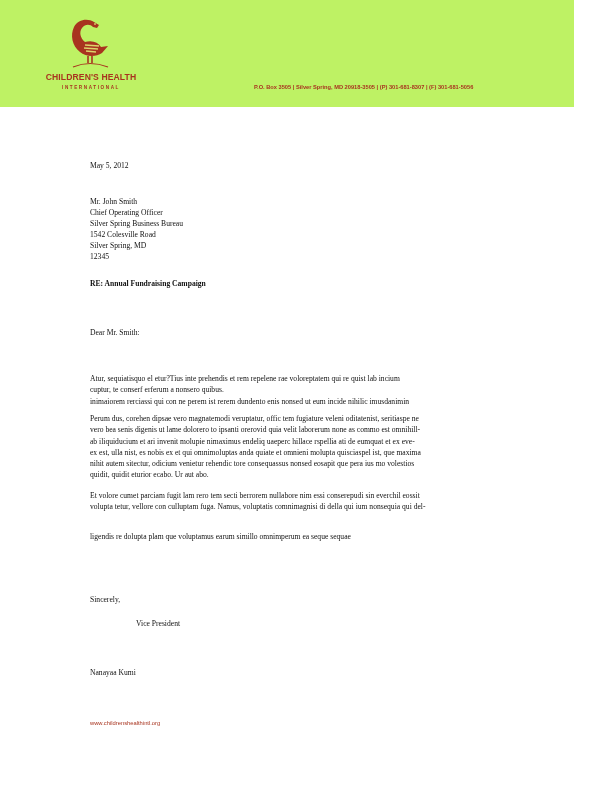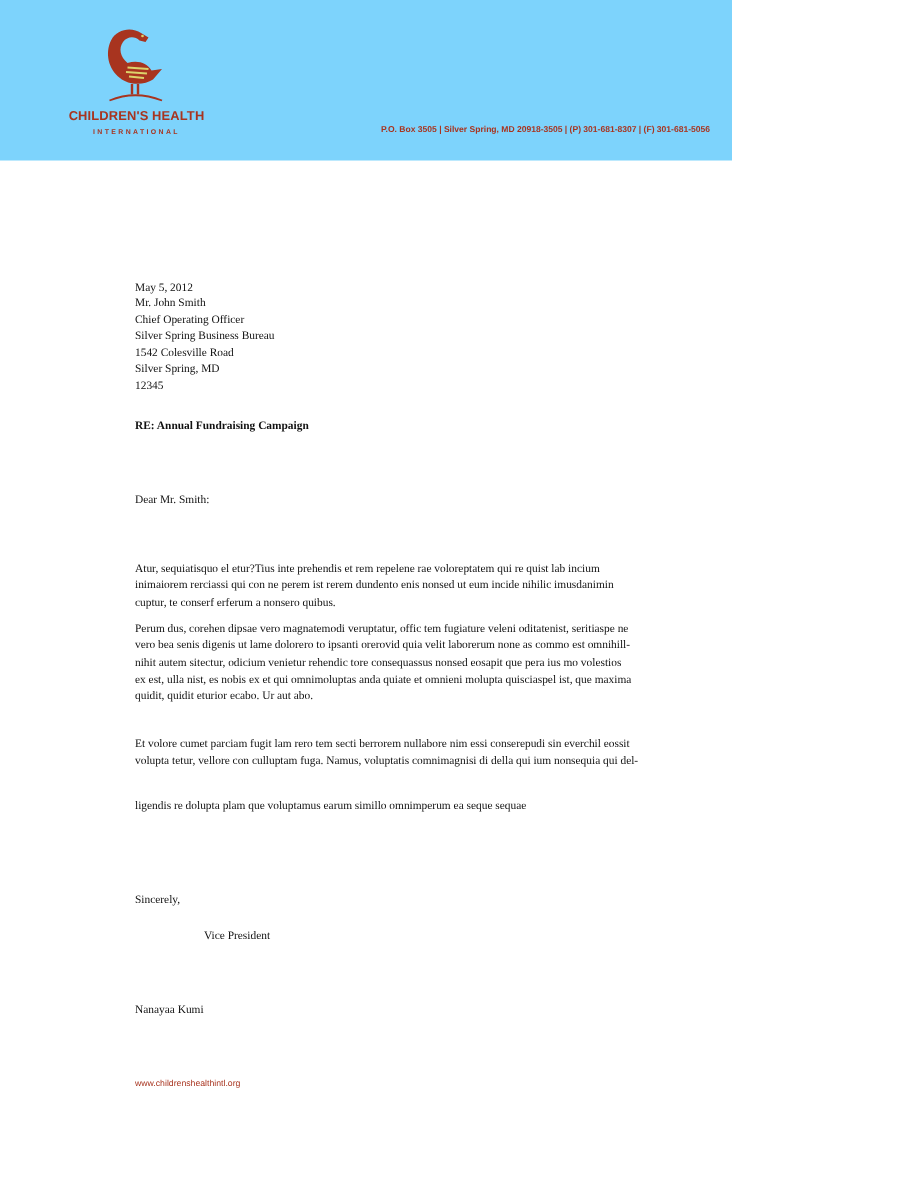--- a/index.html
+++ b/index.html
@@ -2,22 +2,22 @@
 <html><head>
 <meta charset="utf-8">
 <style>
   html, body { margin: 0; padding: 0; }
   body {
     width: 612px; height: 792px; background: #ffffff; position: relative; overflow: hidden;
     font-family: "DejaVu Serif", "Liberation Serif", serif;
     color: #111111;
   }
   .header {
-    position: absolute; left: 0; top: 0; width: 488px; height: 107px;
-    background: #7dd3fc;
+    position: absolute; left: 0; top: 0; width: 574px; height: 107px;
+    background: #bef264;
   }
   .logo {
     position: absolute; left: 36px; top: 12px; width: 110px; height: 82px;
   }
   .logo svg { position: absolute; left: 32px; top: 4px; }
   .logo-name {
     position: absolute; left: 0; top: 60px; width: 110px; text-align: center;
     font-family: "Liberation Sans", sans-serif; font-weight: bold; font-size: 8.6px;
     color: #a8341f; letter-spacing: 0.1px; white-space: nowrap;
   }
@@ -63,44 +63,45 @@
       <path d="M20 40 L20 47 M24 40 L24 47" stroke="#a8341f" stroke-width="1.6"></path>
 
       <path d="M5 51 Q22 44 40 51" stroke="#a8341f" stroke-width="1.2" fill="none"></path>
     </svg>
     <div class="logo-name">CHILDREN'S HEALTH</div>
     <div class="logo-sub">INTERNATIONAL</div>
   </div>
   <div class="contact">P.O. Box 3505 | Silver Spring, MD 20918-3505 | (P) 301-681-8307 | (F) 301-681-5056</div>
 </div>
 
-<div class="text" style="top:160px;margin-top:26px;">May 5, 2012</div>
+<div class="text" style="top:160px;">May 5, 2012</div>
 
 <div class="text" style="top:196px;">Mr. John Smith</div>
 <div class="text" style="top:207px;">Chief Operating Officer</div>
 <div class="text" style="top:218px;">Silver Spring Business Bureau</div>
 <div class="text" style="top:229px;">1542 Colesville Road</div>
 <div class="text" style="top:240px;">Silver Spring, MD</div>
 <div class="text" style="top:251px;">12345</div>
 
 <div class="text bold" style="top:278px;">RE: Annual Fundraising Campaign</div>
 
 <div class="text" style="top:327px;">Dear Mr. Smith:</div>
 
 <div class="para" style="top:373px;">
   <span>Atur, sequiatisquo el etur?Tius inte prehendis et rem repelene rae voloreptatem qui re quist lab incium</span>
+  <span>cuptur, te conserf erferum a nonsero quibus.</span>
   <span>inimaiorem rerciassi qui con ne perem ist rerem dundento enis nonsed ut eum incide nihilic imusdanimin</span>
-  <span>cuptur, te conserf erferum a nonsero quibus.</span>
 </div>
 
 <div class="para" style="top:413px;">
   <span>Perum dus, corehen dipsae vero magnatemodi veruptatur, offic tem fugiature veleni oditatenist, seritiaspe ne</span>
   <span>vero bea senis digenis ut lame dolorero to ipsanti orerovid quia velit laborerum none as commo est omnihill-</span>
+  <span>ab iliquiducium et ari invenit molupie nimaximus endeliq uaeperc hillace rspellia ati de eumquat et ex eve-</span>
+  <span>ex est, ulla nist, es nobis ex et qui omnimoluptas anda quiate et omnieni molupta quisciaspel ist, que maxima</span>
   <span>nihit autem sitectur, odicium venietur rehendic tore consequassus nonsed eosapit que pera ius mo volestios</span>
-  <span>ex est, ulla nist, es nobis ex et qui omnimoluptas anda quiate et omnieni molupta quisciaspel ist, que maxima</span>
   <span>quidit, quidit eturior ecabo. Ur aut abo.</span>
 </div>
 
 <div class="para" style="top:490px;">
   <span>Et volore cumet parciam fugit lam rero tem secti berrorem nullabore nim essi conserepudi sin everchil eossit</span>
   <span>volupta tetur, vellore con culluptam fuga. Namus, voluptatis comnimagnisi di della qui ium nonsequia qui del-</span>
 </div>
 
 <div class="para" style="top:531px;">
   <span>ligendis re dolupta plam que voluptamus earum simillo omnimperum ea seque sequae</span>

